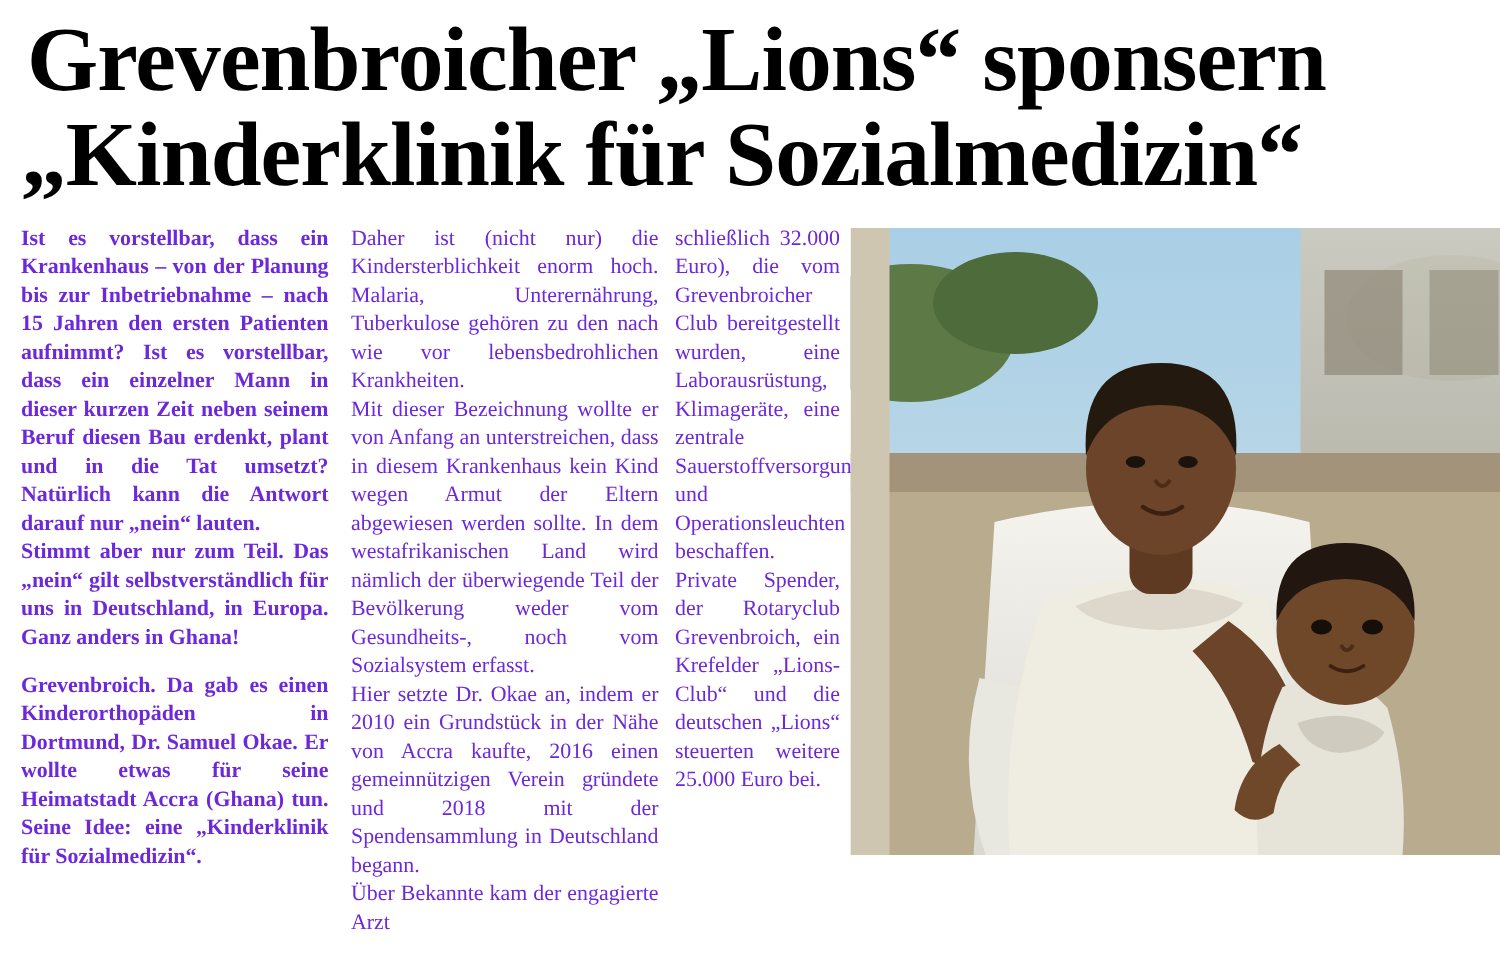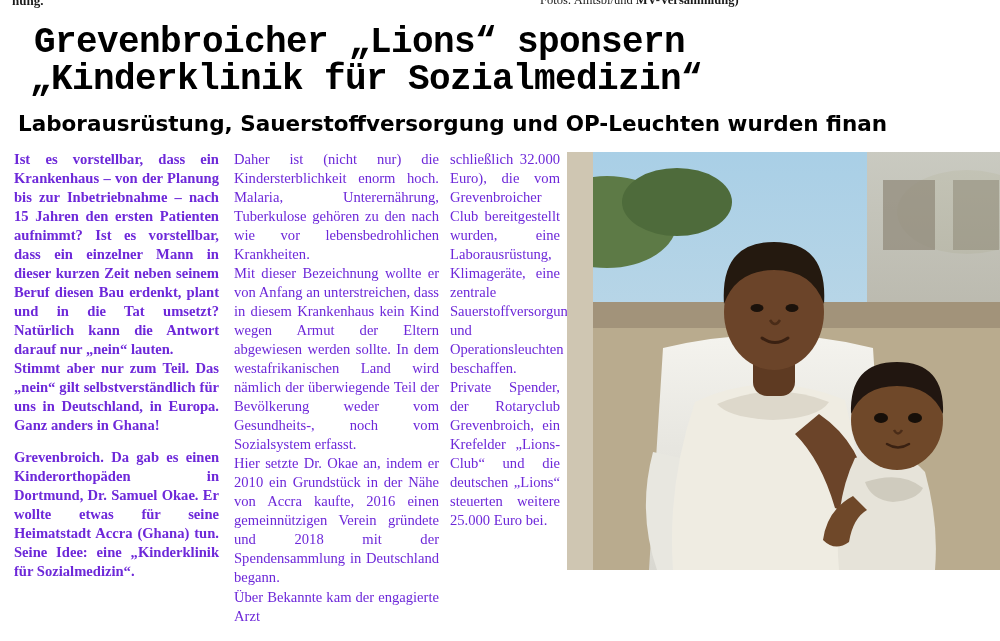--- a/index.html
+++ b/index.html
@@ -44,24 +44,24 @@
     left: 530px;
     top: -7px;
     font-size: 12.5px;
     color: #1a1a1a;
     font-family: "Liberation Serif", serif;
   }
   .top-strip .right-cut b { font-weight: bold; }
 
   
   .headline {
-    margin: 10px 0 0 16px;
-    font-family: Liberation Mono, monospace;
+    margin: 10px 0 0 0;
+    font-family: Liberation Serif, serif;
     font-weight: bold;
-    font-size: 36px;
+    font-size: 61px;
     line-height: 1.03;
     letter-spacing: -0.6px;
     color: #000;
     white-space: nowrap;
   }
   .headline .l1 { display: block; padding-left: 8px;}
   .headline .l2 { display: block; padding-left: 4px; }
 
   .subhead {
     margin-top: 14px;
@@ -112,31 +112,26 @@
 
   .photo svg { display: block; }
 
   
 </style>
 </head>
 <body>
 
 <div class="page">
 
-  <div class="top-strip">
-    <span class="left-cut">nung.</span>
-    <span class="right-cut"><span>Fotos: Amtsbl/und </span><b>MV-Versammlung)</b></span>
-  </div>
 
   <h1 class="headline">
     <span class="l1">Grevenbroicher „Lions“ sponsern</span>
     <span class="l2">„Kinderklinik für Sozialmedizin“</span>
   </h1>
 
-  <div class="subhead">Laborausrüstung, Sauerstoffversorgung und OP-Leuchten wurden finan</div>
 
   <div class="body-area">
 
     <div class="col" id="col1">
       <p class="bold">Ist es vorstellbar, dass ein Krankenhaus – von der Planung bis zur Inbetriebnahme – nach 15 Jahren den ersten Patienten aufnimmt? Ist es vorstellbar, dass ein einzelner Mann in dieser kurzen Zeit neben seinem Beruf diesen Bau erdenkt, plant und in die Tat umsetzt? Natürlich kann die Antwort darauf nur „nein“ lauten.</p>
       <p class="bold">Stimmt aber nur zum Teil. Das „nein“ gilt selbstverständlich für uns in Deutschland, in Europa. Ganz anders in Ghana!</p>
       <p class="spaced"><b>Grevenbroich.</b><span> Da gab es einen Kinderorthopäden in Dortmund, Dr. Samuel Okae. Er wollte etwas für seine Heimatstadt Accra (Ghana) tun. Seine Idee: eine „Kinderklinik für Sozialmedizin“.</span></p>
     </div>
 
     <div class="col" id="col2">

